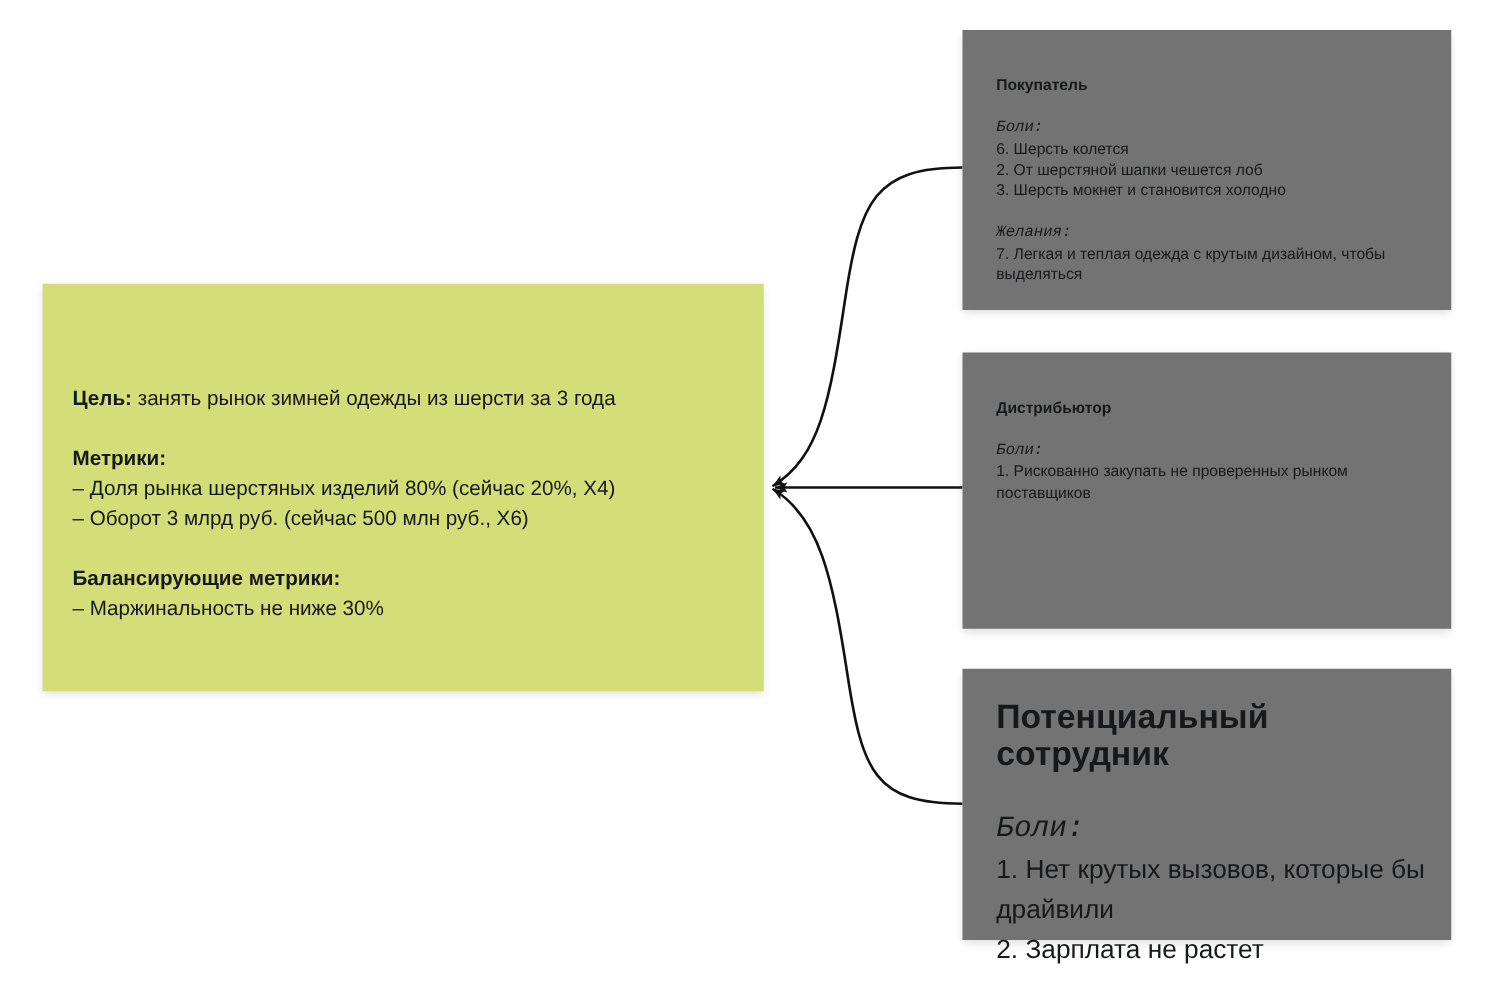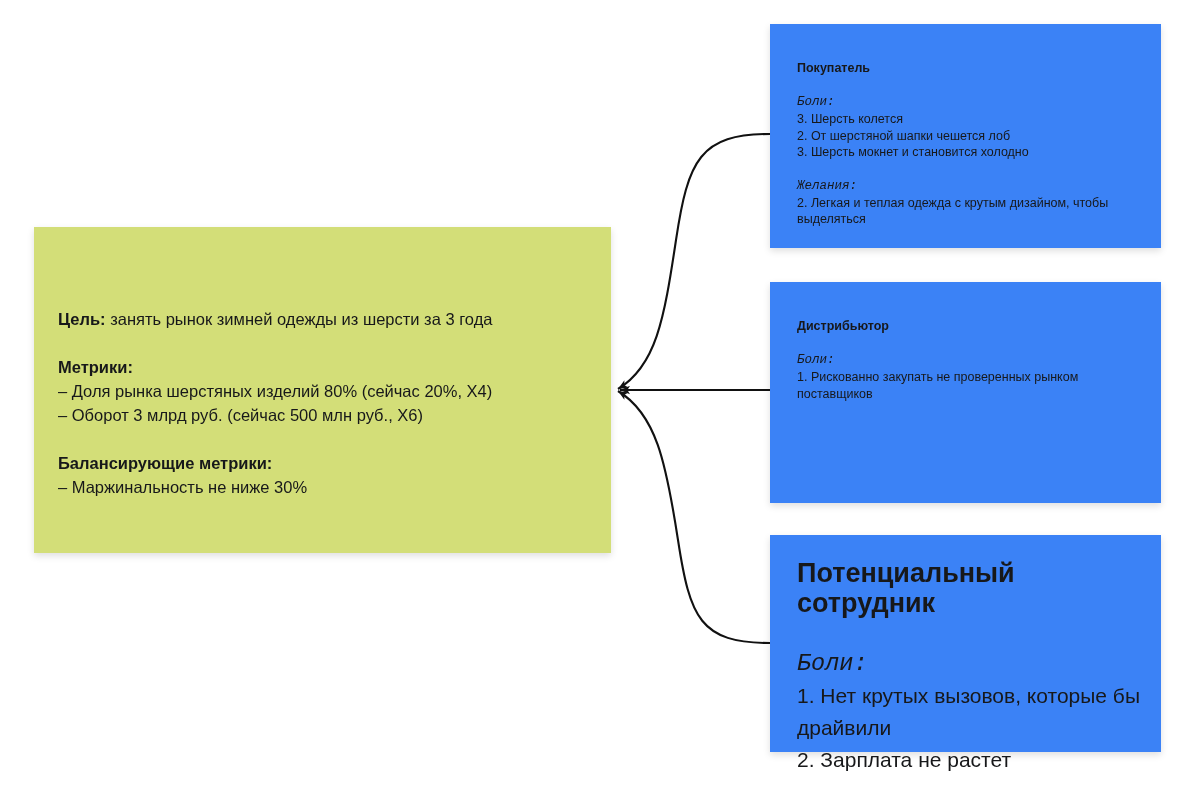--- a/index.html
+++ b/index.html
@@ -56,21 +56,21 @@
   #goal-body .gap {
     height: 24px;
   }
   #goal-body b {
     font-weight: 700;
   }
 
   
   .card {
     position: absolute;
-    background: #3b82f6;
+    background: #737373;
     box-shadow: 0 3px 7px rgba(0,0,0,0.13);
     box-sizing: border-box;
     color: #17181a;
   }
   #card-buyer {
     left: 770px;
     top: 24px;
     width: 391px;
     height: 224px;
   }
@@ -165,26 +165,26 @@
       <div class="line"><b>Балансирующие метрики:</b></div>
       <div class="line">– Маржинальность не ниже 30%</div>
     </div>
   </div>
 
   <div class="card" id="card-buyer">
     <div class="card-inner">
       <div class="card-title">Покупатель</div>
       <div class="spacer-sm"></div>
       <div class="sec-label">Боли:</div>
-      <div class="item">3. Шерсть колется</div>
+      <div class="item">6. Шерсть колется</div>
       <div class="item">2. От шерстяной шапки чешется лоб</div>
       <div class="item">3. Шерсть мокнет и становится холодно</div>
       <div class="spacer-sm"></div>
       <div class="sec-label">Желания:</div>
-      <div class="item">2. Легкая и теплая одежда с крутым дизайном, чтобы выделяться</div>
+      <div class="item">7. Легкая и теплая одежда с крутым дизайном, чтобы выделяться</div>
     </div>
   </div>
 
   <div class="card" id="card-distributor">
     <div class="card-inner">
       <div class="card-title">Дистрибьютор</div>
       <div class="spacer-sm"></div>
       <div class="sec-label">Боли:</div>
       <div class="item">1. Рискованно закупать не проверенных рынком поставщиков</div>
     </div>

